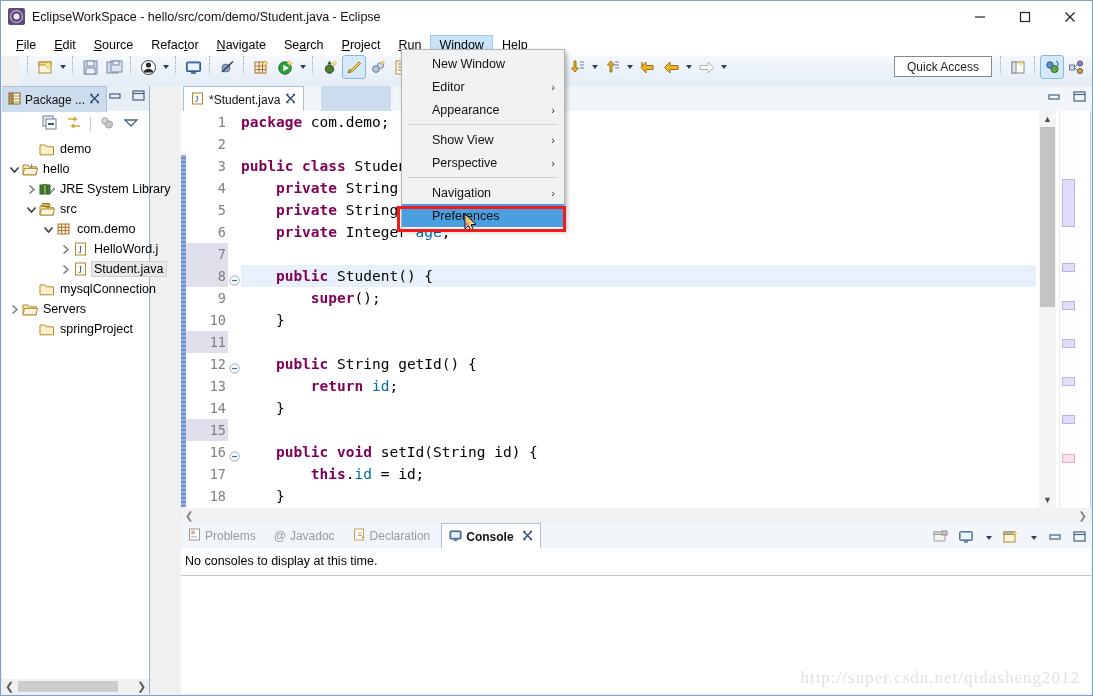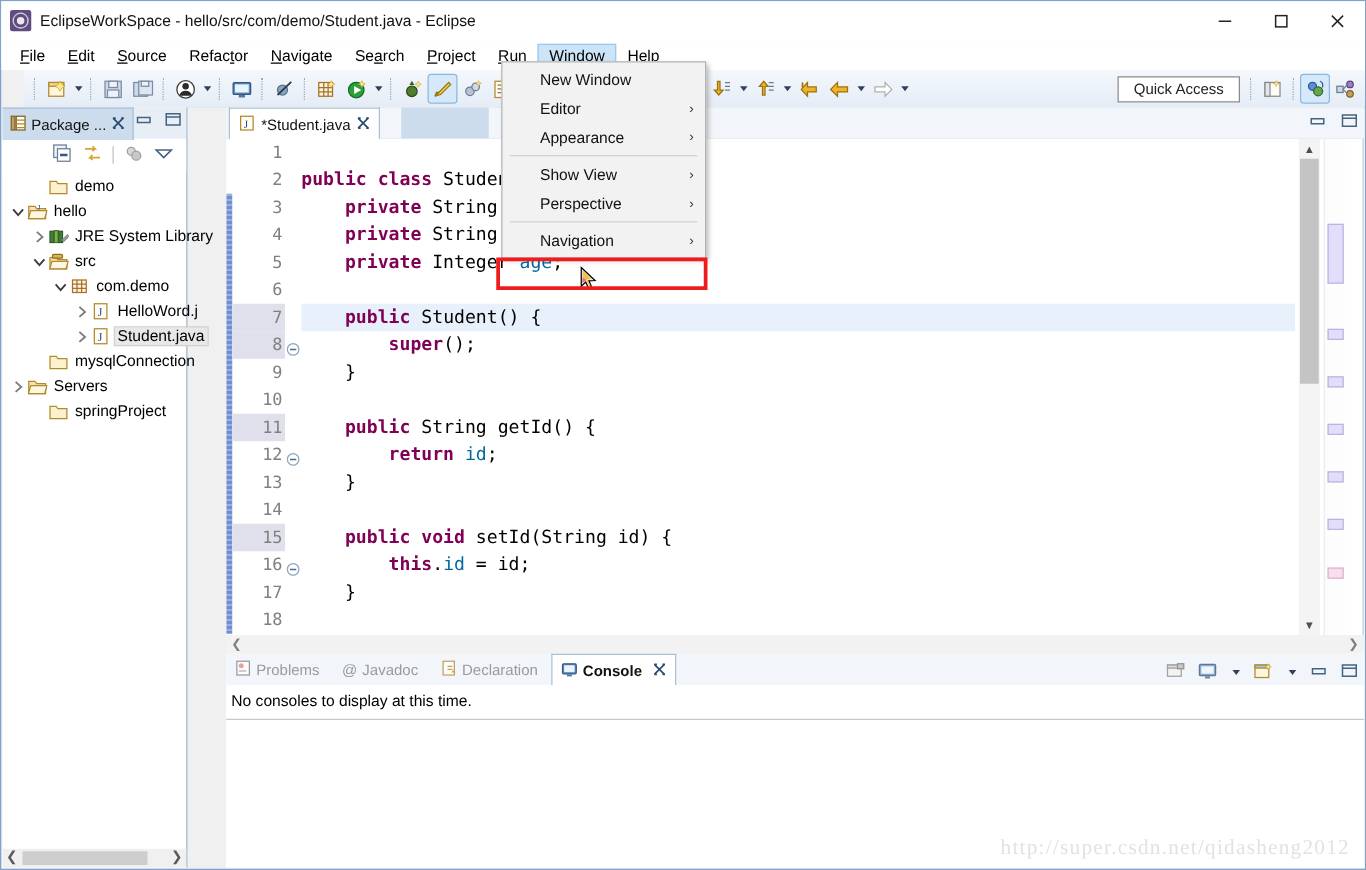--- a/index.html
+++ b/index.html
@@ -25,21 +25,21 @@
 
   
   .menubar{height:23px;background:#ffffff;display:flex;align-items:center;padding-left:6px;position:relative;}
   .menu-item{padding:3px 9px;font-size:12.5px;color:#000;white-space:nowrap;position:relative;}
   .menu-item u{text-decoration:underline;}
   .menu-item.active{background:#cce4f7;border:1px solid #9fc8ea;padding:2px 8px;}
   .redbox{position:absolute;border:3px solid #ee1c1c;pointer-events:none;box-sizing:border-box;}
 
   
   .toolbar{height:30px;background:linear-gradient(#f5f8fc,#e4ecf6);border-bottom:1px solid #c4d3e3;
-           display:flex;align-items:center;padding:0 4px;position:relative;margin-left:18px;}
+           display:flex;align-items:flex-start;padding:0 4px;position:relative;margin-left:18px;}
   .tsep{width:1px;height:18px;margin:0 4px;border-left:1px dotted #9aa9bb;}
   .ticon{width:22px;height:22px;margin:0 1px;display:flex;align-items:center;justify-content:center;
          border-radius:2px;position:relative;flex:0 0 auto;}
   .ticon.sel{background:#d6e9fb;outline:1px solid #8cb6dd;}
   .caret{width:11px;height:22px;display:flex;align-items:center;justify-content:center;}
   .caret i{width:0;height:0;border-left:3.5px solid transparent;border-right:3.5px solid transparent;
            border-top:4px solid #30405a;display:block;}
   .qa{margin-left:auto;margin-right:4px;width:96px;height:19px;border:1px solid #8a8a8a;background:#fff;
       display:flex;align-items:center;justify-content:center;font-size:12px;color:#222;}
 
@@ -653,20 +653,21 @@
             <div class="gline"><span>14</span></div>
             <div class="gline hl"><span>15</span></div>
             <div class="gline"><span>16</span><span class="fold"><svg width="11" height="11">
                   <circle cx="5.5" cy="5.5" r="4.6" fill="#fff" stroke="#8fa8c0"></circle>
                   <line x1="3" y1="5.5" x2="8" y2="5.5" stroke="#4a6d8f" stroke-width="1.2"></line>
                 </svg></span></div>
             <div class="gline"><span>17</span></div>
             <div class="gline"><span>18</span></div>
           </div>
         <div class="codecol">
+            <div class="cline"><span class="kw">package</span><span> com.demo;</span></div>
             <div class="cline">&nbsp;</div>
             <div class="cline"><span class="kw">public class</span><span> Student {</span></div>
             <div class="cline"><span>    </span><span class="kw">private</span><span> String </span><span class="fld">id</span><span>;</span></div>
             <div class="cline"><span>    </span><span class="kw">private</span><span> String </span><span class="fld">name</span><span>;</span></div>
             <div class="cline"><span>    </span><span class="kw">private</span><span> Integer </span><span class="fld">age</span><span>;</span></div>
             <div class="cline">&nbsp;</div>
             <div class="cline hl"><span>    </span><span class="kw">public</span><span> Student() {</span></div>
             <div class="cline"><span>        </span><span class="kw">super</span><span>();</span></div>
             <div class="cline"><span>    }</span></div>
             <div class="cline">&nbsp;</div>
@@ -810,20 +811,23 @@
       </div>
       <div class="mi">
         <span>Perspective</span>
         <span class="sub">›</span>
       </div>
       <div class="msep"></div>
       <div class="mi">
         <span>Navigation</span>
         <span class="sub">›</span>
       </div>
+      <div class="mi hl">
+        <span>Preferences</span>
+      </div>
     </div>
   <div class="redbox" style="left:396px;top:205px;width:169px;height:26px;z-index:61;"></div>
   <div class="cursor">
     <svg width="16" height="22">
       <path d="M1 1 L1 16 L4.6 12.6 L7.2 18.4 L9.6 17.3 L7.1 11.7 L12 11.4 Z" fill="#fff" stroke="#000" stroke-width="1"></path>
       <path d="M2 3 L2 13.6 L5 11 L7.4 16.3 L8.4 15.9 L6 10.6 L9.7 10.4 Z" fill="#f2c14e"></path>
       <path d="M2 9 L2 13.6 L5 11 Z" fill="#e06a9a"></path>
     </svg>
   </div>
 </div>

